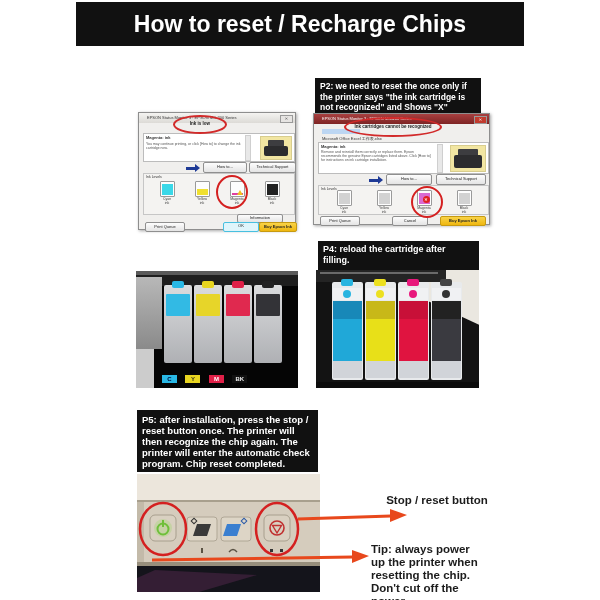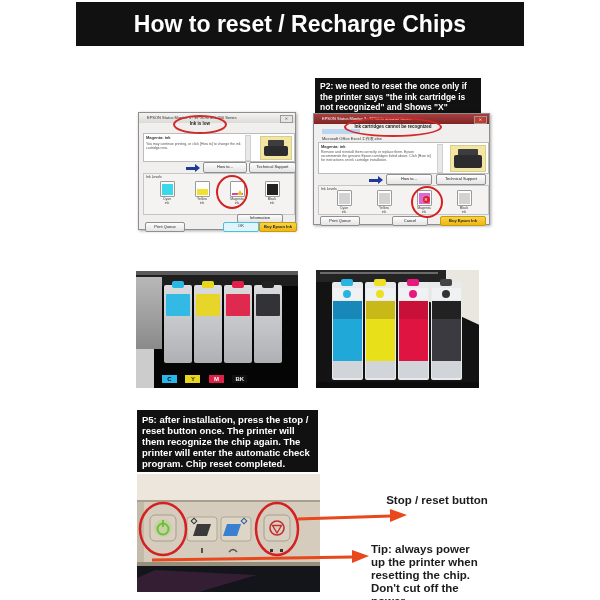--- a/index.html
+++ b/index.html
@@ -208,20 +208,21 @@
         <div class="cart-unit">ink</div>
       </div>
     </div>
     <div class="redcirc" style="left:97px;top:72px;width:28px;height:28px;"></div>
 
     <div class="wbtn" style="left:6px;top:102px;width:38px;height:8px;line-height:7px;">Print Queue</div>
     <div class="wbtn" style="left:78px;top:102px;width:34px;height:8px;line-height:7px;">Cancel</div>
     <div class="wbtn yellow" style="left:126px;top:102px;width:44px;height:8px;line-height:7px;">Buy Epson Ink</div>
   </div>
 
+  <div class="abs steplbl lbl-p4">P4: reload the cartridge after filling.</div>
 
   <div class="abs photo p3">
     <div class="abs" style="left:0;top:0;width:162px;height:4px;background:#5a5a5a;"></div>
     <div class="abs" style="left:0;top:4px;width:162px;height:11px;background:#1e1e1e;"></div>
     <div class="abs" style="left:0;top:6px;width:26px;height:72px;background:linear-gradient(#b8b8b8,#8a8a8a);"></div>
     <div class="abs" style="left:0;top:78px;width:18px;height:39px;background:#cccccc;"></div>
     <div class="cart3" style="left:28px;">
       <div class="cap" style="background:#29b8e5;"></div>
         <div class="sticker" style="background:#29b8e5;"></div>
     </div>
@@ -277,21 +278,21 @@
       <div class="cap" style="background:#444;"></div>
         <div class="shoulder"></div>
       <div class="dot" style="background:#333;"></div>
       <div class="band" style="background:#222;"></div>
       <div class="ink" style="background:#3a3a40;"></div>
         <div class="clear"></div>
     </div>
     <div class="abs" style="left:0;top:112px;width:163px;height:6px;background:#0c0c0c;"></div>
   </div>
 
-  <div class="abs steplbl lbl-p5">P5: after installation, press the stop / reset button once. The printer will them recognize the chip again. The printer will enter the automatic check program. Chip reset completed.</div>
+  <div class="abs steplbl lbl-p5">P5: after installation, press the stop / reset button once. The printer will then recognize the chip again. The printer will enter the automatic check program. Chip reset completed.</div>
 
   <div class="abs" style="left:137px;top:474px;width:183px;height:118px;">
     <svg width="183" height="118" viewBox="0 0 183 118">
       <rect x="0" y="0" width="183" height="28" fill="#ece6dc"></rect>
       <rect x="0" y="26" width="183" height="2" fill="#a89f8d"></rect>
       <rect x="0" y="28" width="183" height="60" fill="#d5ccbd"></rect>
       <rect x="0" y="28" width="7" height="60" fill="#c3baa9"></rect>
 
       <rect x="13" y="41" width="26" height="26" rx="5" fill="#d9d0c1" stroke="#a89f8e"></rect>
       <circle cx="26" cy="54" r="9" fill="rgba(140,220,80,0.25)"></circle>

